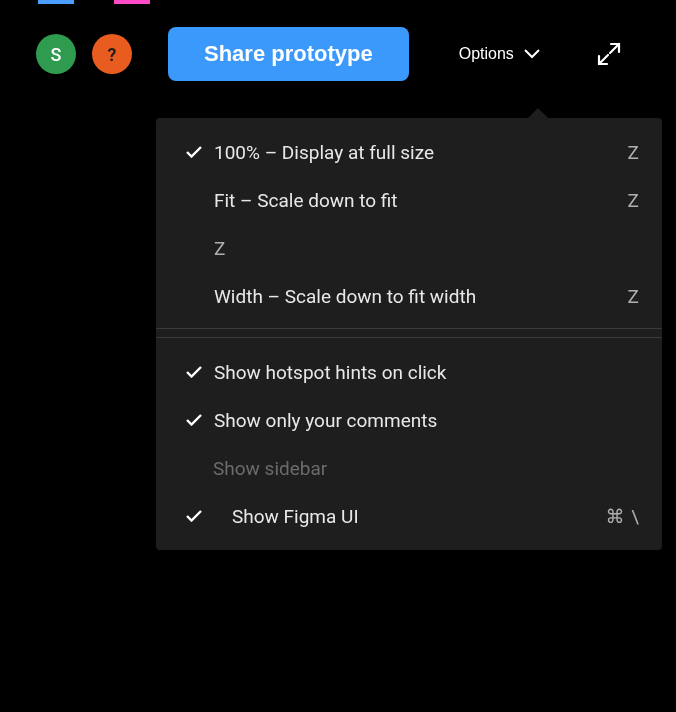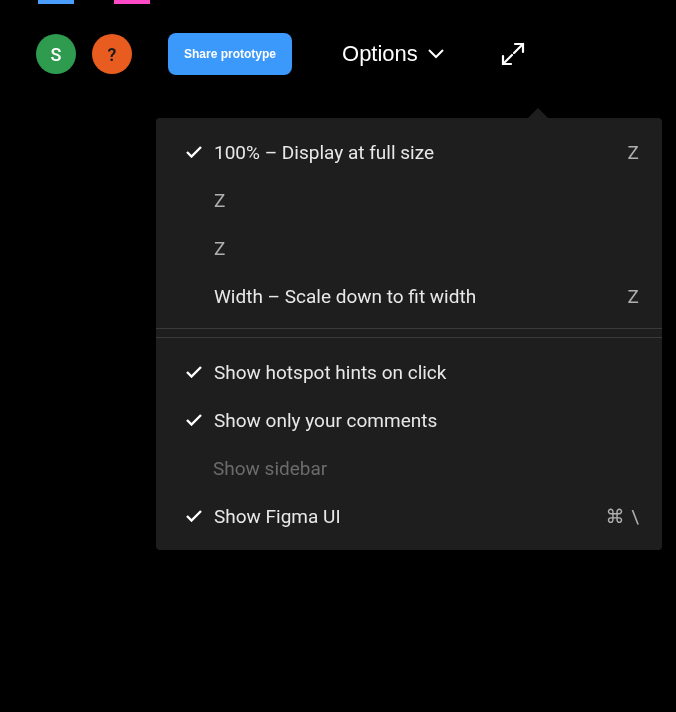--- a/index.html
+++ b/index.html
@@ -58,33 +58,33 @@
       flex-shrink: 0;
     }
     .avatar-green { background: #2E9B4F; }
     .avatar-orange { background: #E85D1F; color: #1a1a1a; font-weight: 600; }
     
     .share-btn {
       margin-left: 20px;
       background: #3B99FC;
       color: white;
       border: none;
-      padding: 14px 16px;
+      padding: 14px 36px;
       border-radius: 8px;
-      font-size: 12px;
+      font-size: 22px;
       font-weight: 600;
       cursor: pointer;
     }
     
     .options-btn {
       margin-left: 34px;
       background: none;
       border: none;
       color: white;
-      font-size: 22px;
+      font-size: 16px;
       font-weight: 500;
       display: flex;
       align-items: center;
       gap: 10px;
       cursor: pointer;
     }
     .chevron {
       display: inline-block;
     }
     
@@ -134,20 +134,21 @@
       color: #6b6b6b;
       cursor: default;
       padding-left: 17px;
     }
     .menu-item:first-child {
       margin-top: 10px;
       align-items: center;
     }
     .menu-group:last-child .menu-item:last-child {
       margin-bottom: 10px;
+      gap: 18px;
     }
     
     .check-slot {
       width: 40px;
       flex-shrink: 0;
       display: flex;
       align-items: center;
       justify-content: center;
     }
     
@@ -211,20 +212,21 @@
         <span class="check-slot">
           <svg width="16" height="12" viewBox="0 0 16 12">
             <path d="M1 6 L5.5 10.5 L15 1" stroke="white" stroke-width="2.4" fill="none"></path>
           </svg>
         </span>
         <span class="menu-label">100% – Display at full size</span>
         <span class="shortcut">Z</span>
       </div>
       <div class="menu-item">
         <span class="check-slot"></span>
+        <span class="menu-label">Fit – Scale down to fit</span>
         <span class="shortcut">Z</span>
       </div>
       <div class="menu-item">
         <span class="check-slot"></span>
         <span class="shortcut">Z</span>
       </div>
       <div class="menu-item">
         <span class="check-slot"></span>
         <span class="menu-label">Width – Scale down to fit width</span>
         <span class="shortcut">Z</span>

